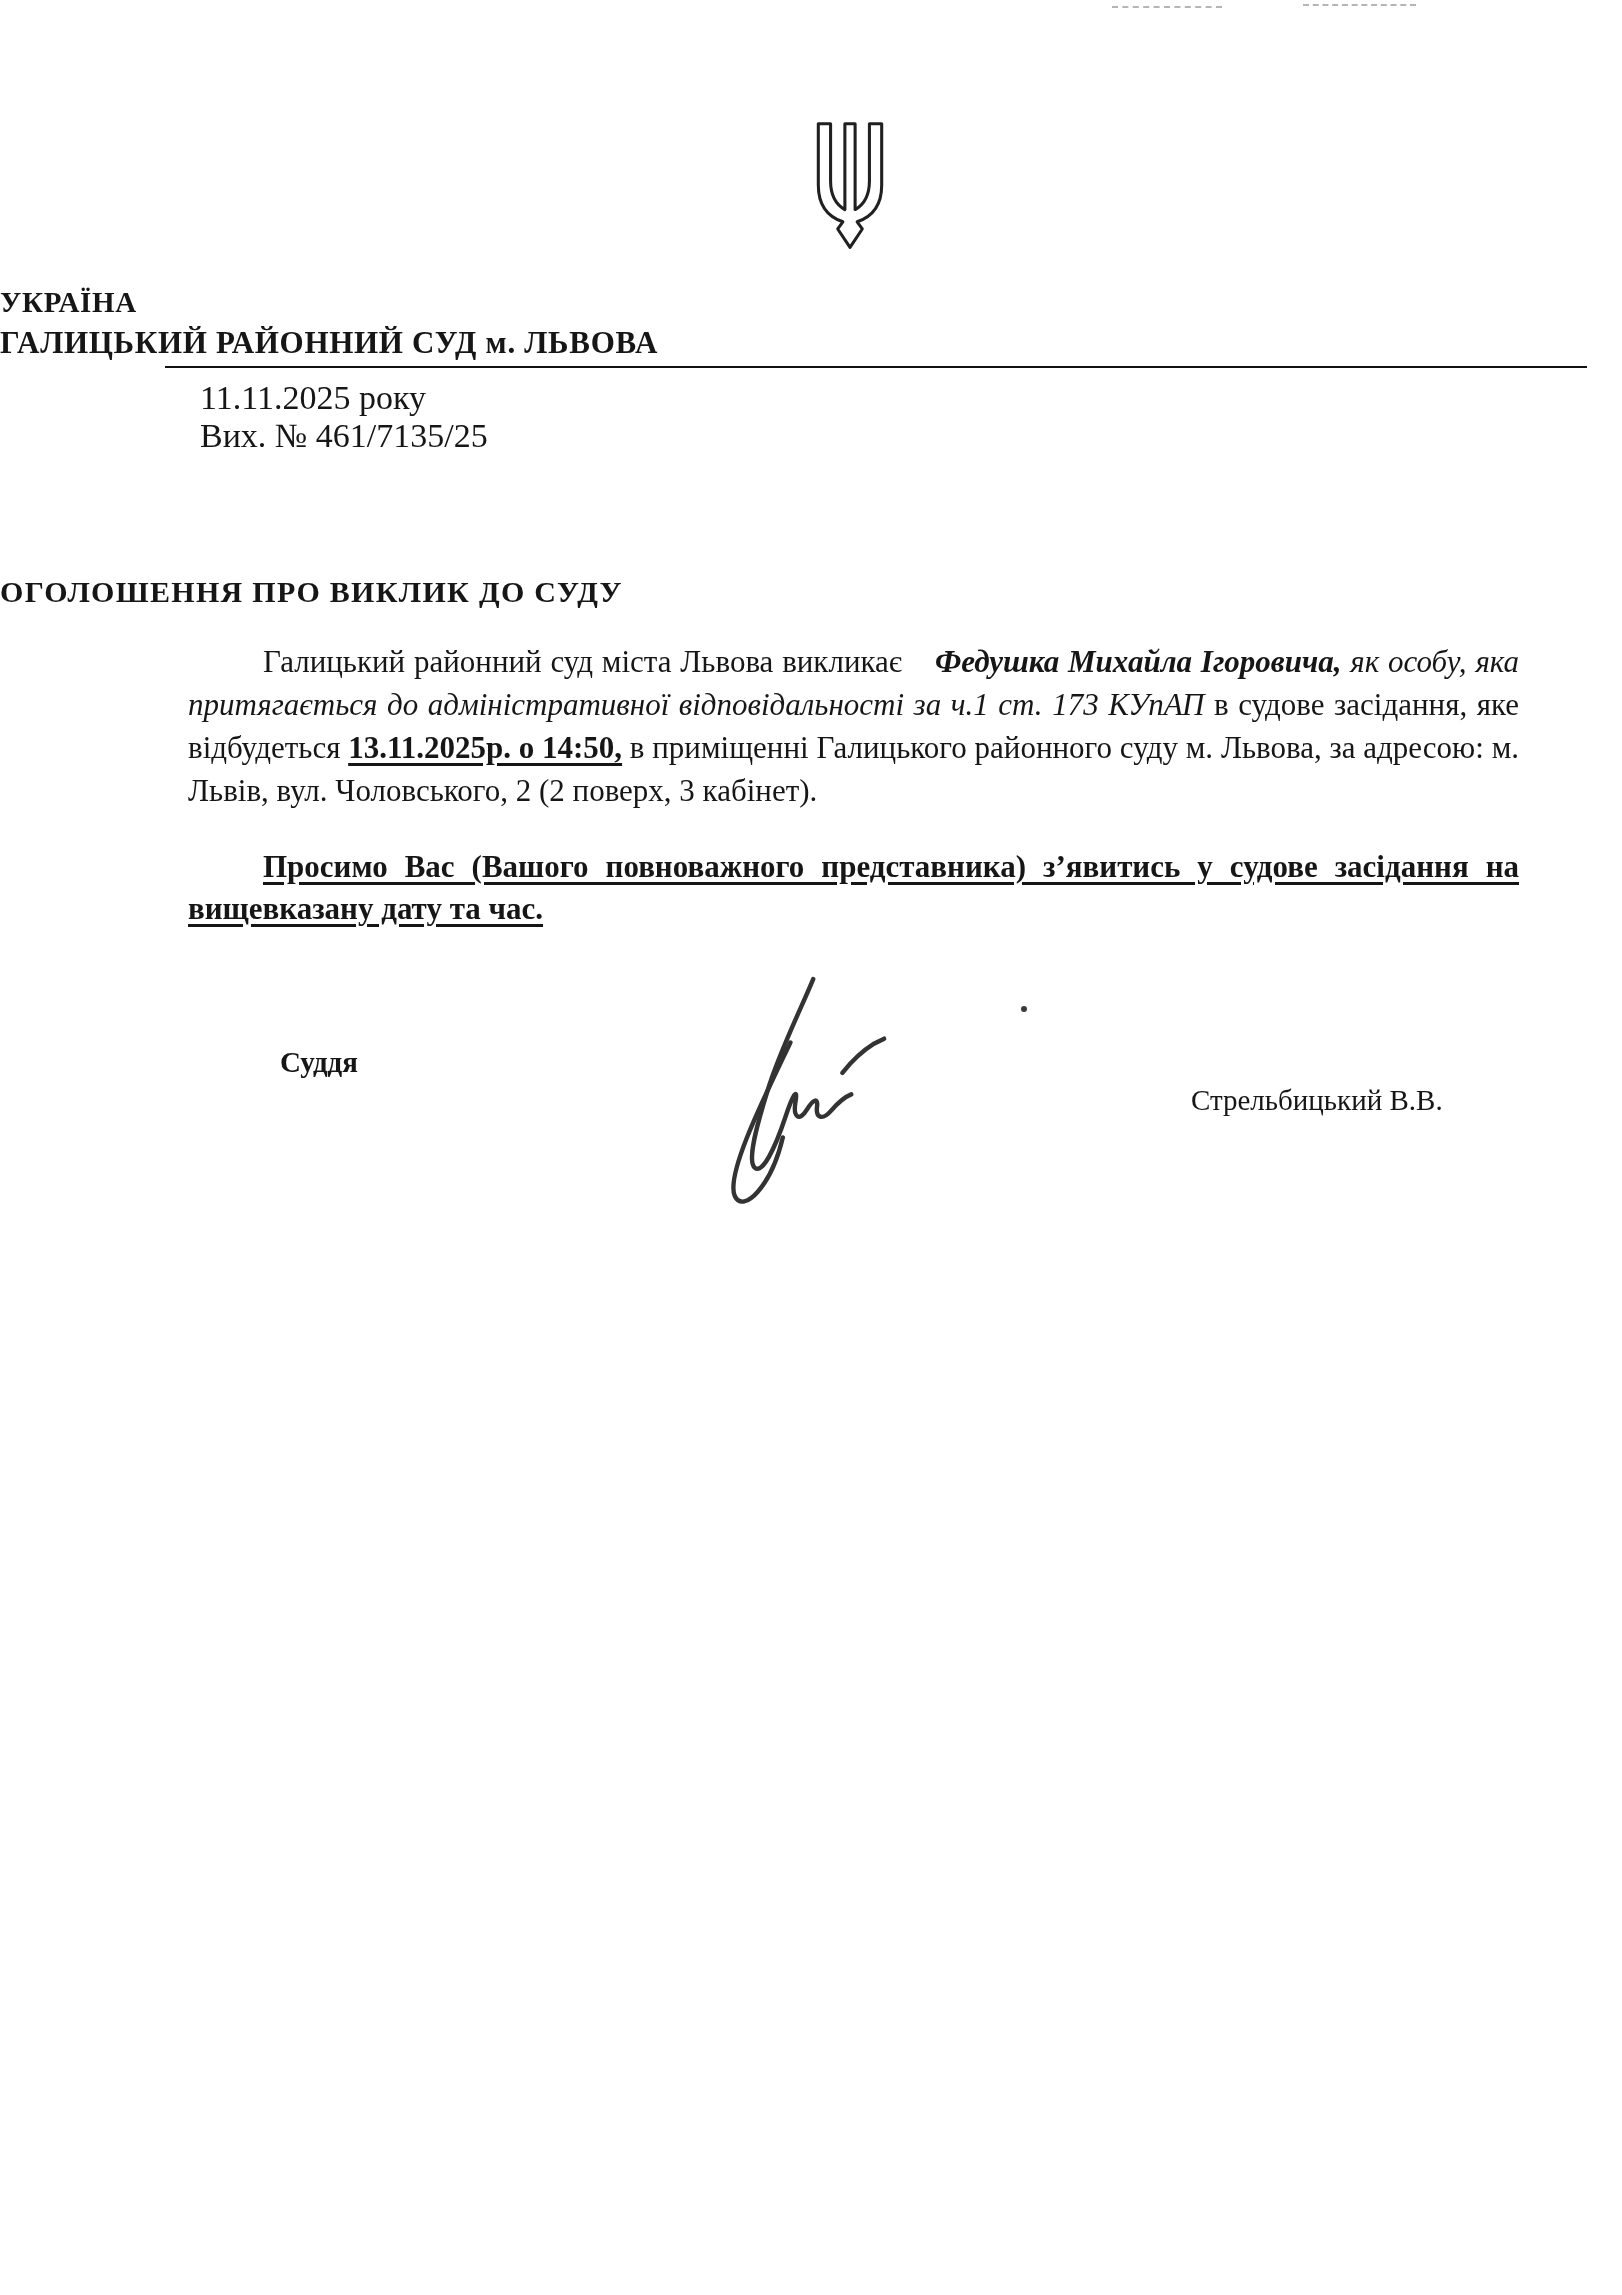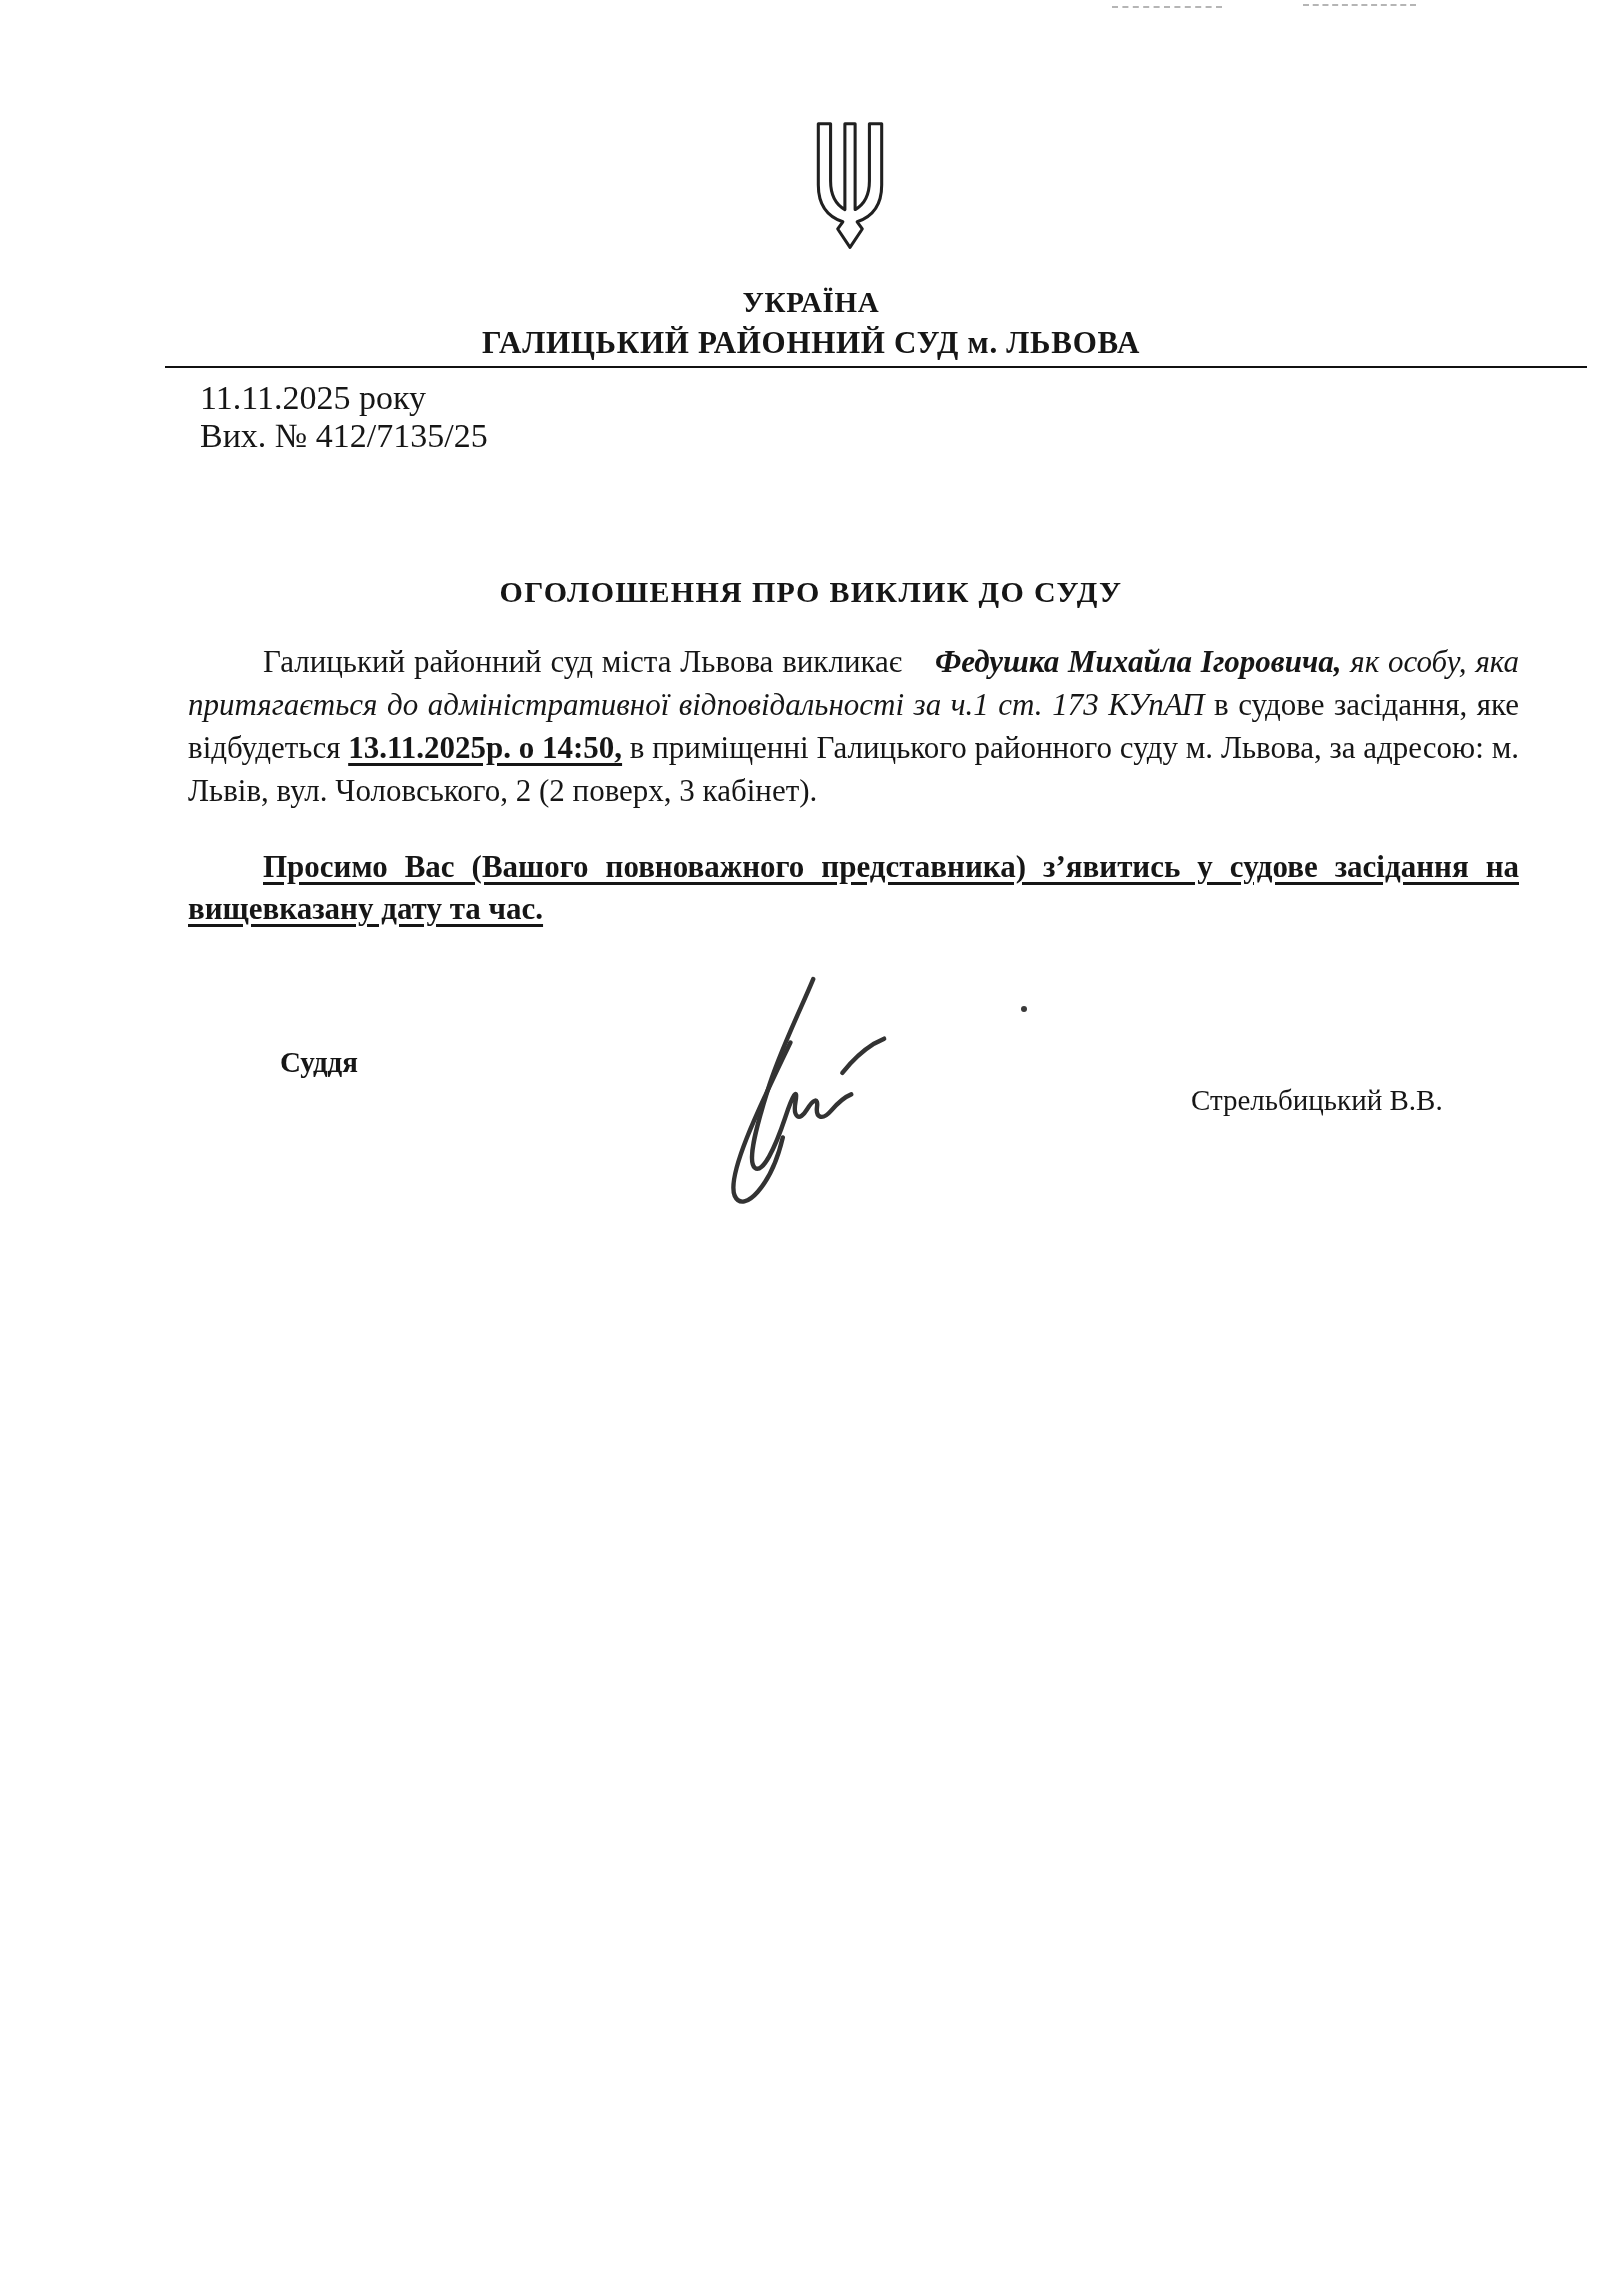--- a/index.html
+++ b/index.html
@@ -13,21 +13,21 @@
     font-family: "Liberation Serif", "DejaVu Serif", serif;
     color: #161616;
   }
   .dash { position: absolute; border-top: 2px dashed #b5b5b5; }
   .dash1 { left: 1112px; top: 5.9px; width: 110px; }
   .dash2 { left: 1303px; top: 3.9px; width: 113px; }
 
   .emblem-wrap { padding-top: 110px; display: flex; justify-content: center; }
   .emblem { transform: translateX(39px); }
 
-  .centered { text-align: center; }
+  .centered { text-align: left; }
   .country { font-weight: bold; font-size: 29px; margin-top: 27.5px; letter-spacing: 0.7px; }
   .court   { font-weight: bold; font-size: 31px; margin-top: 6.5px; letter-spacing: 0.7px; }
   .address { font-size: 27.5px; margin-top: 9.2px; word-spacing: 4.6px; white-space: nowrap; }
   .edrpou-u { text-decoration: underline; text-underline-offset: 3.9px; }
   .phone-icon { font-family: "DejaVu Sans", sans-serif; font-size: 26px; }
   .rule { margin: 5.2px 35px 0 165px; border-bottom: 2.6px solid #111; }
 
   .meta { margin: 10.5px 0 0 200px; font-size: 34px; line-height: 38px; }
 
   .title { font-weight: bold; font-size: 30px; margin-top: 120px; letter-spacing: 1.3px; }
@@ -72,21 +72,21 @@
   </div>
 
   <div class="country centered">УКРАЇНА</div>
   <div class="court centered">ГАЛИЦЬКИЙ РАЙОННИЙ СУД м. ЛЬВОВА</div>
 
 
   <div class="rule"></div>
 
   <div class="meta">
     <div>11.11.2025 року</div>
-    <div>Вих. № 412/7135/25</div>
+    <div>Вих. № 461/7135/25</div>
   </div>
 
   <div class="title centered">ОГОЛОШЕННЯ ПРО ВИКЛИК ДО СУДУ</div>
 
   <p class="body-text p1">
     <span>Галицький районний суд міста Львова викликає </span>
     <span class="name">Федушка Михайла Ігоровича,</span>
     <span class="it"> як особу, яка притягається до адміністративної відповідальності за ч.1 ст. 173 КУпАП</span>
     <span> в судове засідання, яке відбудеться </span>
     <span class="dt">13.11.2025р. о 14:50,</span>

